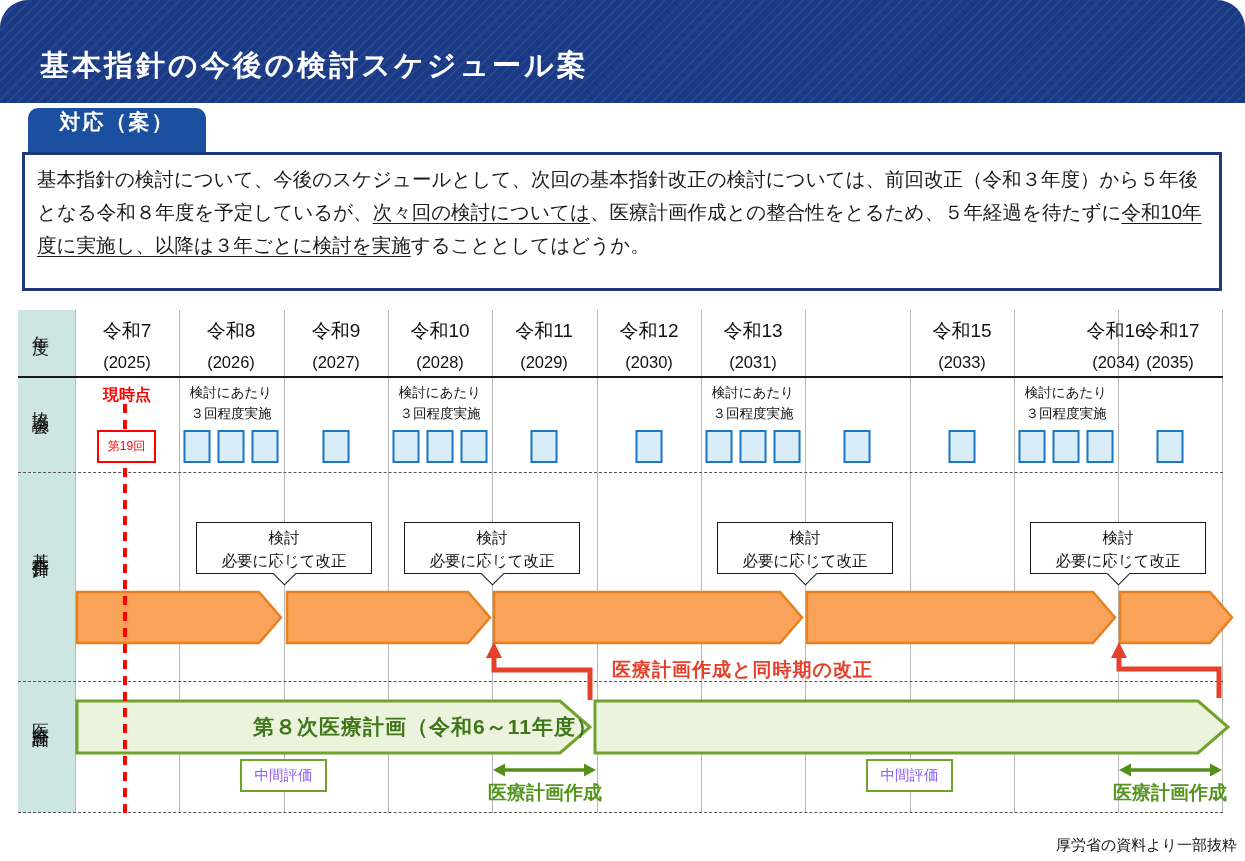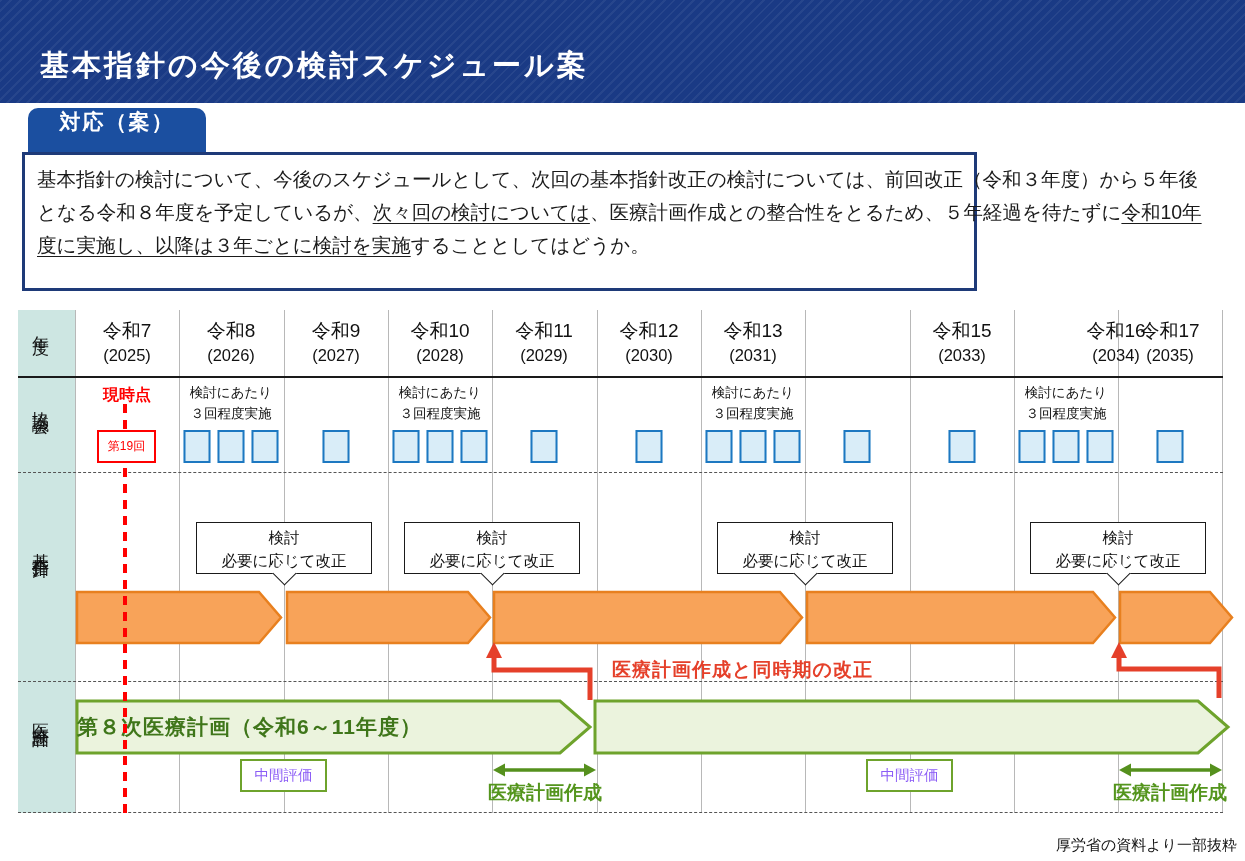--- a/index.html
+++ b/index.html
@@ -1,65 +1,65 @@
 <!DOCTYPE html>
 <html><head>
 <meta charset="utf-8">
 <style>
   html,body{margin:0;padding:0;background:#fff;}
   body{font-family:"Liberation Sans","DejaVu Sans",sans-serif;color:#111;}
-  #stage{position:relative;width:1245px;height:861px;background:#fff;overflow:hidden;}
+  #stage{position:relative;width:1245px;height:861px;background:#fff;overflow:hidden;border-radius:28px;}
 
   
   .hdr{position:absolute;left:0;top:0;width:1245px;height:103px;
        background:#1a3a85;
        background-image:repeating-linear-gradient(135deg,rgba(255,255,255,.06) 0 2px,rgba(255,255,255,0) 2px 7px);}
   .hdr-title{position:absolute;left:40px;top:46px;color:#fff;font-size:29px;font-weight:bold;letter-spacing:3px;}
 
   .tab{position:absolute;left:28px;top:108px;width:178px;height:44px;background:#1b4fa0;
        border-radius:10px 10px 0 0;display:flex;align-items:flex-start;justify-content:center;
        color:#fff;font-size:21px;font-weight:bold;letter-spacing:2px;}
 
-  .proposal{position:absolute;left:22px;top:152px;width:955px;height:139px;box-sizing:border-box;
+  .proposal{position:absolute;left:22px;top:152px;width:1200px;height:139px;box-sizing:border-box;
             border:3px solid #1e3a78;background:#fff;}
   .proposal-text{position:absolute;left:12px;top:8px;width:1170px;font-size:19.5px;line-height:1.68;color:#1a1a1a;}
   .u{text-decoration:underline;text-underline-offset:4px;}
 
   
   .gl{position:absolute;top:310px;height:503px;width:1px;background:#b8b8b8;}
   .hline-solid{position:absolute;left:18px;top:376px;width:1205px;border-top:2px solid #1a1a1a;}
   .hline-dash{position:absolute;left:18px;width:1205px;border-top:1.5px dashed #555;}
   .rowlabel-bg{position:absolute;left:18px;top:310px;width:57px;height:503px;background:#cde6e2;}
   .vlabel{position:absolute;writing-mode:vertical-rl;text-orientation:upright;
           font-size:17px;color:#111;letter-spacing:3px;left:29px;z-index:12;}
 
   .yearcell{position:absolute;top:318px;width:104px;text-align:center;z-index:12;}
   .yearcell .era{font-size:19px;color:#111;}
-  .yearcell .west{font-size:16.5px;color:#111;margin-top:2px;}
+  .yearcell .west{font-size:16.5px;color:#111;margin-top:9px;}
 
   
   .note{position:absolute;top:383px;width:150px;text-align:center;font-size:13.5px;line-height:1.55;color:#111;z-index:12;}
   .sqgroup{position:absolute;top:430px;display:flex;gap:7px;transform:translateX(-50%);z-index:12;}
   .sq{width:27px;height:33px;box-sizing:border-box;background:#d9edf8;border:2.5px solid #1d78c1;}
   .now-label{position:absolute;left:67px;top:385px;width:120px;text-align:center;color:#f00;font-weight:bold;font-size:16px;z-index:31;}
   .now-line{position:absolute;left:123px;top:404px;width:4px;height:409px;z-index:30;
             background:repeating-linear-gradient(to bottom,#f00 0 9px,rgba(0,0,0,0) 9px 16px);}
   .session-box{position:absolute;left:97px;top:430px;width:59px;height:33px;box-sizing:border-box;z-index:31;
                background:#fff;border:2.5px solid #f00;color:#f00;font-size:12px;
                display:flex;align-items:center;justify-content:center;}
 
   
   .callout{position:absolute;top:522px;width:176px;height:52px;box-sizing:border-box;background:#fff;
            border:1.5px solid #1a1a1a;z-index:10;text-align:center;font-size:15.5px;line-height:1.5;padding-top:3px;}
   .callout-tip{position:absolute;top:565px;width:16px;height:16px;background:#fff;z-index:11;
                border-right:1.5px solid #1a1a1a;border-bottom:1.5px solid #1a1a1a;transform:rotate(45deg);}
   .red-ann{position:absolute;left:612px;top:657px;font-size:19px;font-weight:bold;color:#E5402A;z-index:12;letter-spacing:1px;}
 
   
-  .plan-label{position:absolute;top:713px;text-align:left;font-size:21px;font-weight:bold;color:#3F761A;z-index:12;letter-spacing:1px;}
+  .plan-label{position:absolute;top:713px;text-align:right;font-size:21px;font-weight:bold;color:#3F761A;z-index:12;letter-spacing:1px;padding-left:16px;}
   .interim{position:absolute;top:759px;width:87px;height:33px;box-sizing:border-box;background:#fff;z-index:12;
            border:2.5px solid #6EA32C;color:#8b5cf6;font-size:14.5px;display:flex;align-items:center;justify-content:center;}
   .creation-label{position:absolute;top:780px;width:190px;text-align:center;font-size:19px;font-weight:bold;color:#54951D;z-index:12;}
 
   .svglayer{position:absolute;left:0;top:0;z-index:8;}
   .footer-src{position:absolute;right:8px;top:836px;font-size:15px;color:#111;z-index:12;}
 </style>
 </head>
 <body>
 

